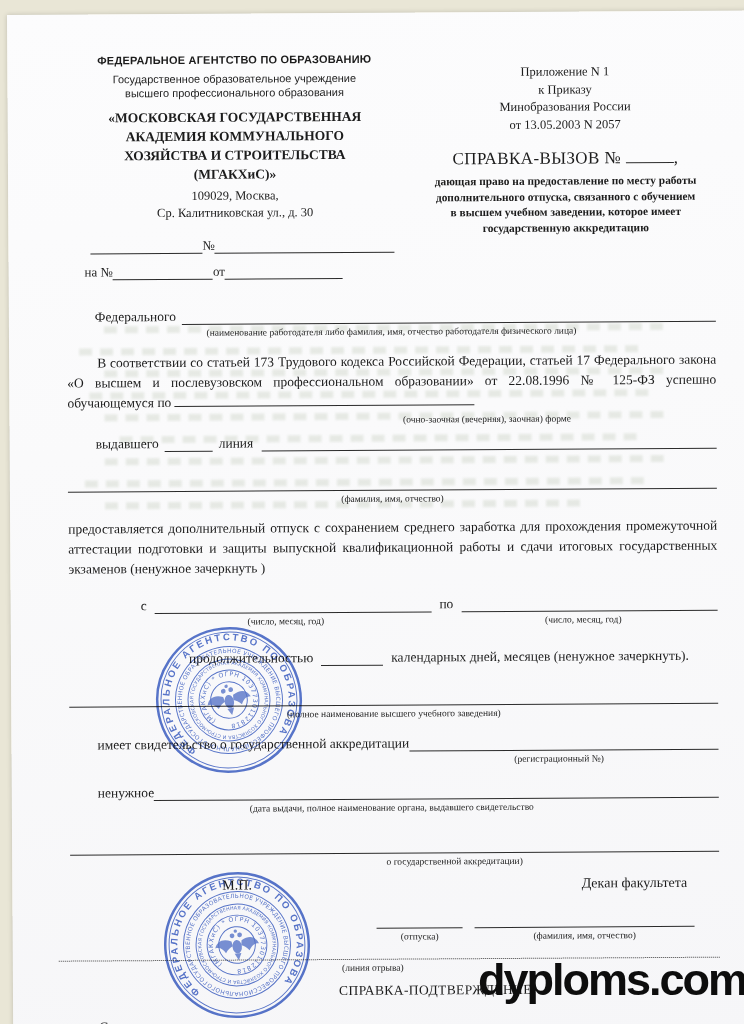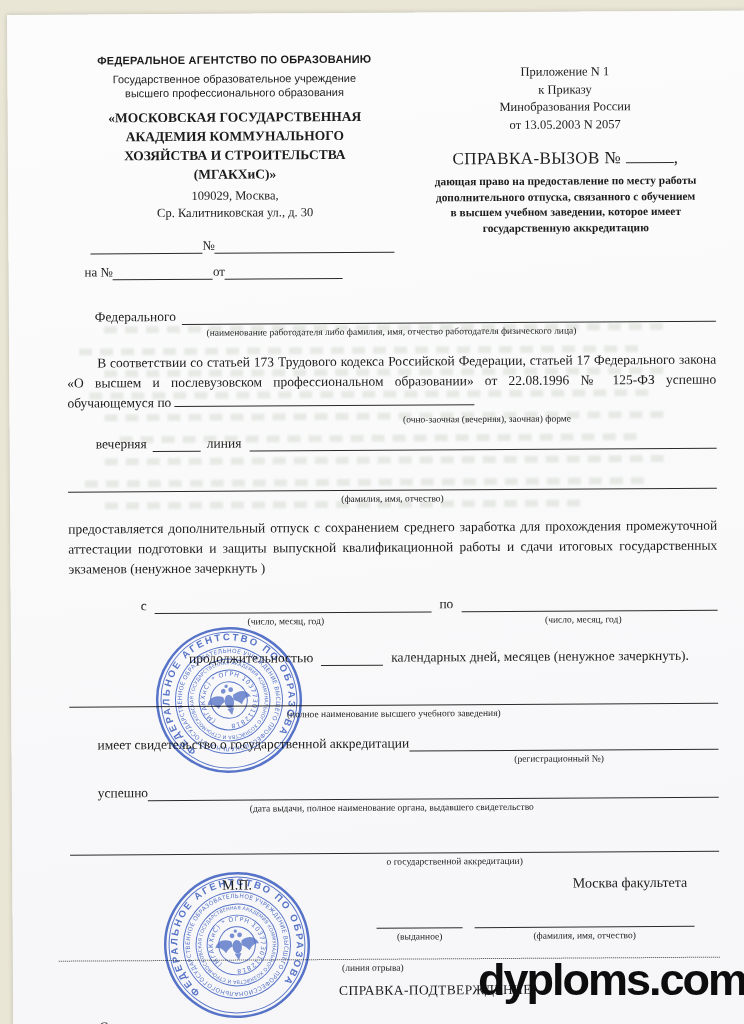--- a/index.html
+++ b/index.html
@@ -123,21 +123,21 @@
     </div>
     <div class="cap">(наименование работодателя либо фамилия, имя, отчество работодателя физического лица)</div>
 
     <div class="p" style="margin-top:14px;text-indent:30px">
       <span>В соответствии  со  статьей  173  Трудового кодекса Российской      Федерации,      статьей      17 Федерального закона «О высшем и послевузовском профессиональном образовании» от 22.08.1996 № 125-ФЗ успешно обучающемуся по</span>
       <span class="iblank" style="width:300px"></span>
     </div>
     <div class="cap" style="padding-left:190px">(очно-заочная (вечерняя), заочная) форме</div>
 
     <div class="row" style="margin-top:8px;padding-left:28px">
-      <span class="lbl">вечерняя</span>
+      <span class="lbl">выдавшего</span>
       <span class="blank" style="width:48px;margin:0 6px"></span>
       <span class="lbl">линия</span>
       <span class="blank grow" style="margin-left:8px"></span>
     </div>
     <div class="row" style="margin-top:26px">
       <span class="blank grow"></span>
     </div>
     <div class="cap">(фамилия, имя, отчество)</div>
 
     <div class="p" style="margin-top:13px">предоставляется дополнительный отпуск с сохранением среднего заработка для прохождения промежуточной аттестации подготовки и защиты выпускной квалификационной работы и сдачи итоговых государственных экзаменов (ненужное зачеркнуть )</div>
@@ -165,40 +165,40 @@
     </div>
     <div class="cap">(полное наименование высшего учебного заведения)</div>
 
     <div class="row" style="margin-top:15px;padding-left:28px">
       <span class="lbl">имеет свидетельство о государственной аккредитации</span>
       <span class="blank grow"></span>
     </div>
     <div class="cap" style="padding-left:330px">(регистрационный  №)</div>
 
     <div class="row" style="margin-top:17px;padding-left:28px">
-      <span class="lbl">успешно</span>
+      <span class="lbl">ненужное</span>
       <span class="blank grow"></span>
     </div>
     <div class="cap" style="padding-left:110px;text-align:left;padding-left:180px">(дата выдачи, полное наименование органа, выдавшего свидетельство</div>
     <div class="row" style="margin-top:26px">
       <span class="blank grow"></span>
     </div>
     <div class="cap" style="padding-left:120px">о государственной аккредитации)</div>
 
     <div class="row" style="margin-top:8px">
       <span class="lbl" style="margin-left:152px;font-size:14px">М.П.</span>
-      <span class="lbl" style="margin-left:auto;margin-right:32px;font-size:14px">Москва факультета</span>
+      <span class="lbl" style="margin-left:auto;margin-right:32px;font-size:14px">Декан факультета</span>
     </div>
     <div class="row" style="margin-top:22px;padding-left:306px">
       <span class="blank" style="width:86px"></span>
       <span style="width:12px"></span>
       <span class="blank" style="width:220px"></span>
     </div>
     <div class="caprow" style="padding-left:306px">
-      <div style="width:86px">(выданное)</div>
+      <div style="width:86px">(отпуска)</div>
       <div style="width:12px"></div>
       <div style="width:220px">(фамилия, имя, отчество)</div>
     </div>
 
     <div class="tear"></div>
     <div class="cap" style="padding-right:45px">(линия  отрыва)</div>
 
     <div style="margin-top:9px;text-align:center;font-size:13.5px;letter-spacing:.4px;padding-left:80px">СПРАВКА-ПОДТВЕРЖДЕНИЕ</div>
 
     <div class="row" style="margin-top:18px;padding-left:28px">

